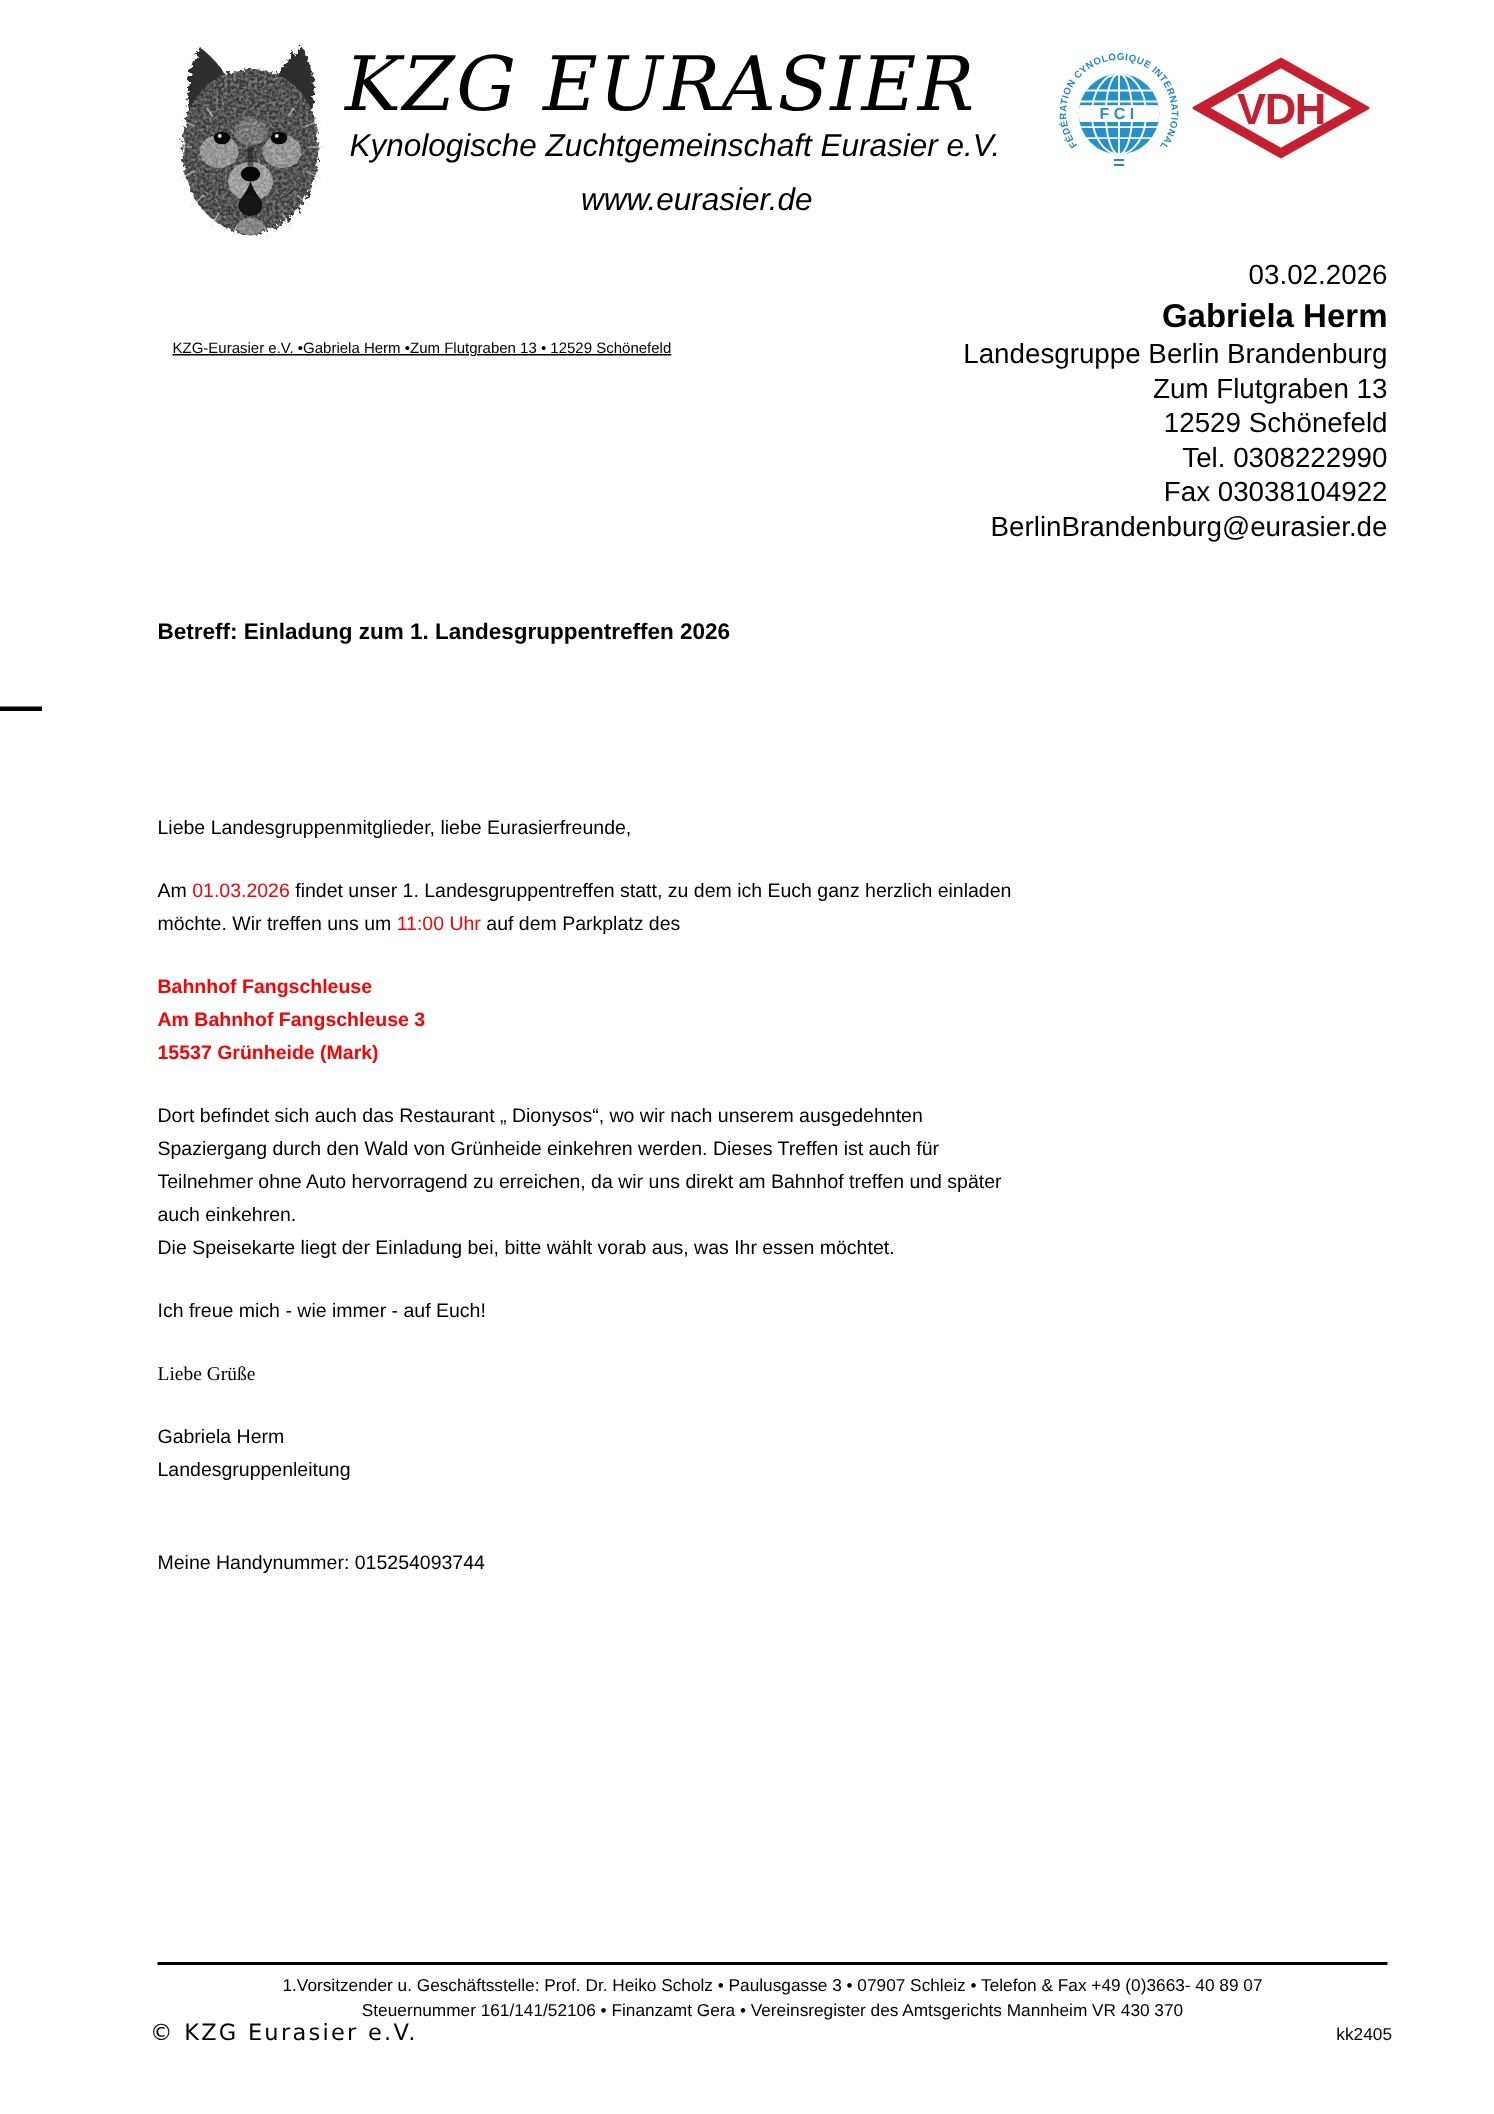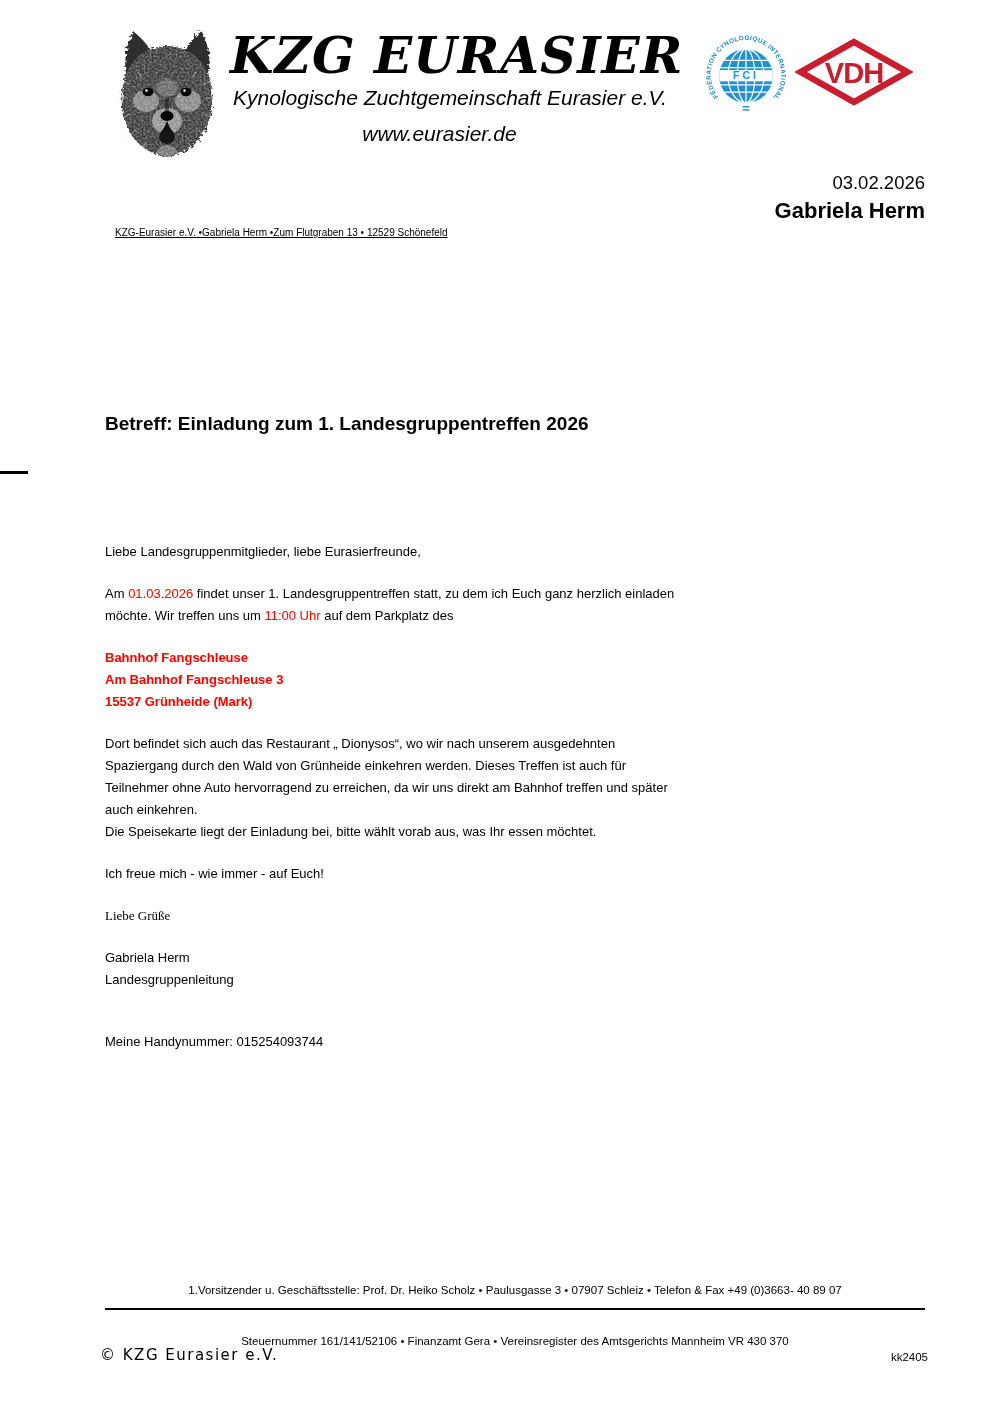--- a/index.html
+++ b/index.html
@@ -2,52 +2,52 @@
 <html><head>
 <meta charset="utf-8">
 <style>
   html,body{margin:0;padding:0;background:#ffffff;}
   .page{position:relative;width:996px;height:1409px;background:#ffffff;overflow:hidden;
         font-family:"Liberation Sans",sans-serif;color:#000;}
 
   
   .dog-logo{position:absolute;left:108px;top:26px;width:118px;height:136px;}
   .brand-title{position:absolute;left:230px;top:28px;white-space:nowrap;
-               font-family:"DejaVu Serif",serif;font-style:italic;font-weight:bold;
+               font-family:"DejaVu Serif",serif;font-style:italic;font-weight:normal;
                font-size:50px;letter-spacing:1px;line-height:56px;}
   .brand-sub{position:absolute;left:233px;top:85px;white-space:nowrap;
              font-style:italic;font-size:21px;line-height:26px;}
-  .brand-web{position:absolute;left:216px;top:121px;width:447px;text-align:center;
+  .brand-web{position:absolute;left:241px;top:121px;width:447px;text-align:center;
              font-style:italic;font-size:21px;line-height:26px;}
   .fci-logo{position:absolute;left:705px;top:34px;width:82px;height:82px;}
   .vdh-logo{position:absolute;left:795px;top:38px;width:118px;height:68px;}
 
   
   .doc-date{position:absolute;right:71px;top:172px;font-size:18.5px;}
   .recipient{position:absolute;right:71px;top:197px;text-align:right;
              font-size:18.5px;line-height:23px;}
   .recipient-name{font-weight:bold;font-size:22px;line-height:27px;}
   .sender-line{position:absolute;left:115px;top:227px;font-size:10px;
                text-decoration:underline;white-space:nowrap;}
 
-  .subject-line{position:absolute;left:105px;top:413px;font-size:19px;font-weight:bold;}
+  .subject-line{position:absolute;left:105px;top:413px;font-size:15px;font-weight:bold;}
   .fold-mark{position:absolute;left:0;top:471px;width:28px;height:3px;background:#000;}
 
   
   .letter-body{position:absolute;left:105px;top:541px;width:840px;
                font-size:13px;line-height:22px;}
   .letter-body .line{white-space:nowrap;}
   .letter-body .red{color:#ff0000;}
   .letter-body .red-bold{color:#ff0000;font-weight:bold;}
 
   
   .footer-rule{position:absolute;left:105px;top:1308px;width:820px;height:2px;background:#000;}
   .footer-line{position:absolute;left:85px;width:860px;text-align:center;
                font-size:11.5px;white-space:nowrap;}
-  .footer-line.l1{top:1284px;}
+  .footer-line.l1{top:1318px;}
   .footer-line.l2{top:1335px;}
   .copyright{position:absolute;left:100px;top:1346px;font-family:"DejaVu Sans",sans-serif;
              font-size:15px;letter-spacing:1.5px;}
   .doc-code{position:absolute;right:68px;top:1351px;font-size:11.5px;margin-left:25px;}
 </style>
 </head>
 <body>
 
 <div class="page">
 
@@ -143,20 +143,28 @@
     <svg viewBox="0 0 118 70" width="118" height="68">
       <polygon points="59,4 114,35 59,66 4,35" fill="#ffffff" stroke="#c81e2e" stroke-width="6.5"></polygon>
       <text x="59" y="46" text-anchor="middle" font-family="Liberation Sans, sans-serif" font-size="30" font-weight="bold" letter-spacing="-1" fill="#c81e2e">VDH</text>
     </svg>
   </div>
 
   <div class="doc-date">03.02.2026</div>
 
   <div class="recipient">
     <div class="recipient-name">Gabriela Herm</div>
+    <div>
+        <div>Landesgruppe Berlin Brandenburg</div>
+        <div>Zum Flutgraben 13</div>
+        <div>12529 Schönefeld</div>
+        <div>Tel. 0308222990</div>
+        <div>Fax 03038104922</div>
+        <div>BerlinBrandenburg@eurasier.de</div>
+      </div>
   </div>
 
   <div class="sender-line">KZG-Eurasier e.V. •Gabriela Herm •Zum Flutgraben 13 • 12529 Schönefeld</div>
 
   <div class="subject-line">Betreff: Einladung zum 1. Landesgruppentreffen 2026</div>
 
   <div class="fold-mark"></div>
 
   <div class="letter-body">
       <div class="para" style="margin-top: 0px;">

